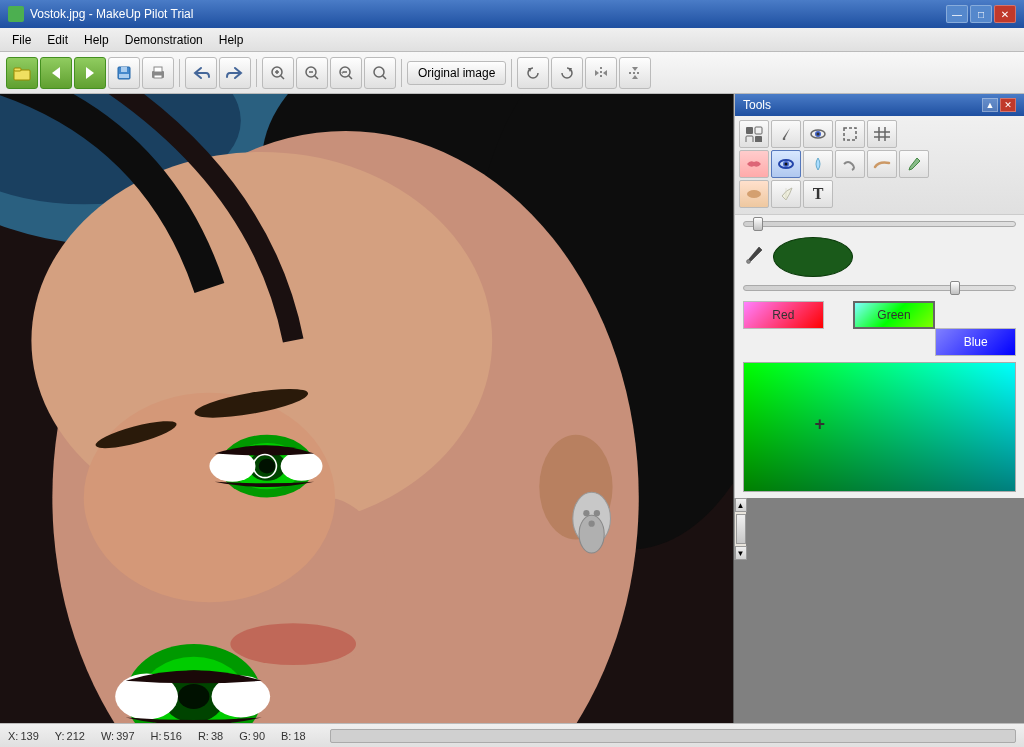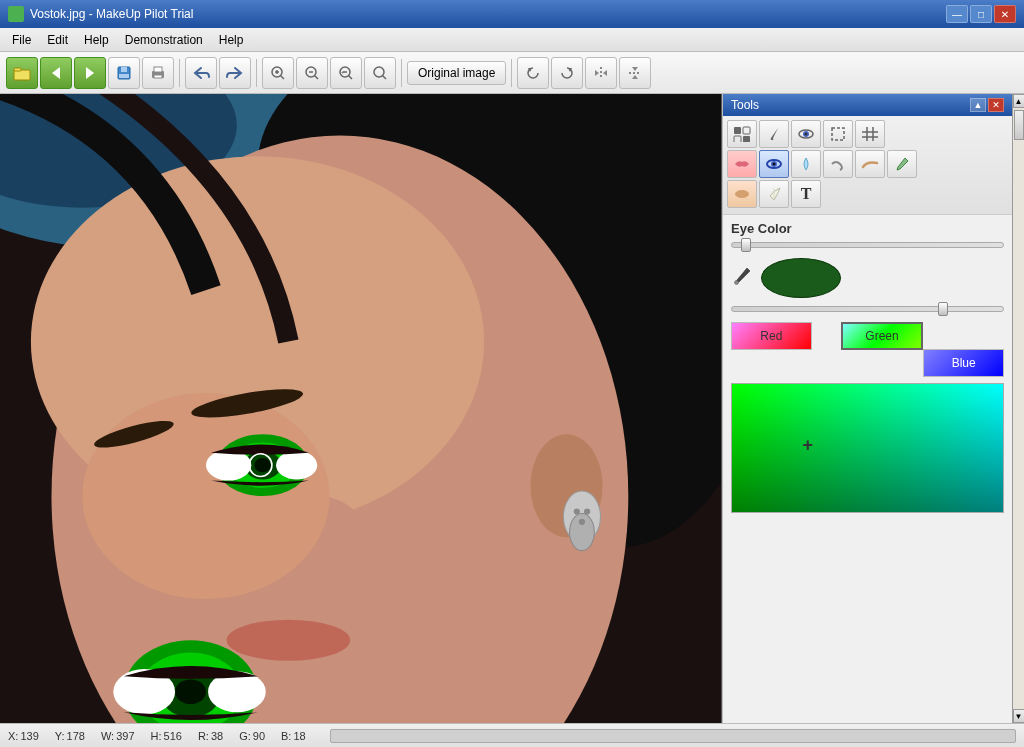--- a/index.html
+++ b/index.html
@@ -560,21 +560,21 @@
 
       <circle cx="560" cy="415" r="3" fill="#888"></circle>
       <circle cx="570" cy="415" r="3" fill="#888"></circle>
       <circle cx="565" cy="425" r="3" fill="#888"></circle>
 
       <path d="M0 0 Q150 50 200 200" stroke="#0d0d0d" stroke-width="30" fill="none"></path>
       <path d="M100 0 Q250 100 280 250" stroke="#1a1010" stroke-width="20" fill="none"></path>
     </svg>
   </div>
 
-  <div style="display:flex;flex-direction:row;height:100%;">
+  <div style="display:flex;flex-direction:column;height:100%;">
     <div class="tools-panel">
 
       <div class="tools-header">
         <span>Tools</span>
         <div class="tools-header-controls">
           <div class="tools-hbtn">▲</div>
           <div class="tools-hbtn close">✕</div>
         </div>
       </div>
 
@@ -677,21 +677,20 @@
               </svg>
           </div>
 
           <div class="tool-btn" title="Text">
             <span style="font-size:16px;font-weight:bold;color:#333;font-family:serif;">T</span>
           </div>
         </div>
       </div>
 
       <div class="eye-color-panel">
-        <div class="panel-title">Eye Color</div>
 
         <div class="slider-track">
           <div class="slider-thumb" style="left:5%"></div>
         </div>
 
         <div class="color-picker-row">
           <div class="eyedropper-icon">
             <svg width="22" height="22" viewBox="0 0 22 22">
               <path d="M16 3 L19 6 L8 17 L5 18 L6 15 Z" fill="#444" stroke="#222" stroke-width="0.5"></path>
               <circle cx="5.5" cy="17.5" r="2" fill="#888" stroke="#555" stroke-width="0.5"></circle>
@@ -734,21 +733,21 @@
 
 </div>
 
 <div class="status-bar">
   <div class="status-item">
     <span>X:</span>
     <span>139</span>
   </div>
   <div class="status-item">
     <span>Y:</span>
-    <span>178</span>
+    <span>212</span>
   </div>
   <div class="status-item">
     <span>W:</span>
     <span>397</span>
   </div>
   <div class="status-item">
     <span>H:</span>
     <span>516</span>
   </div>
   <div class="status-item">

